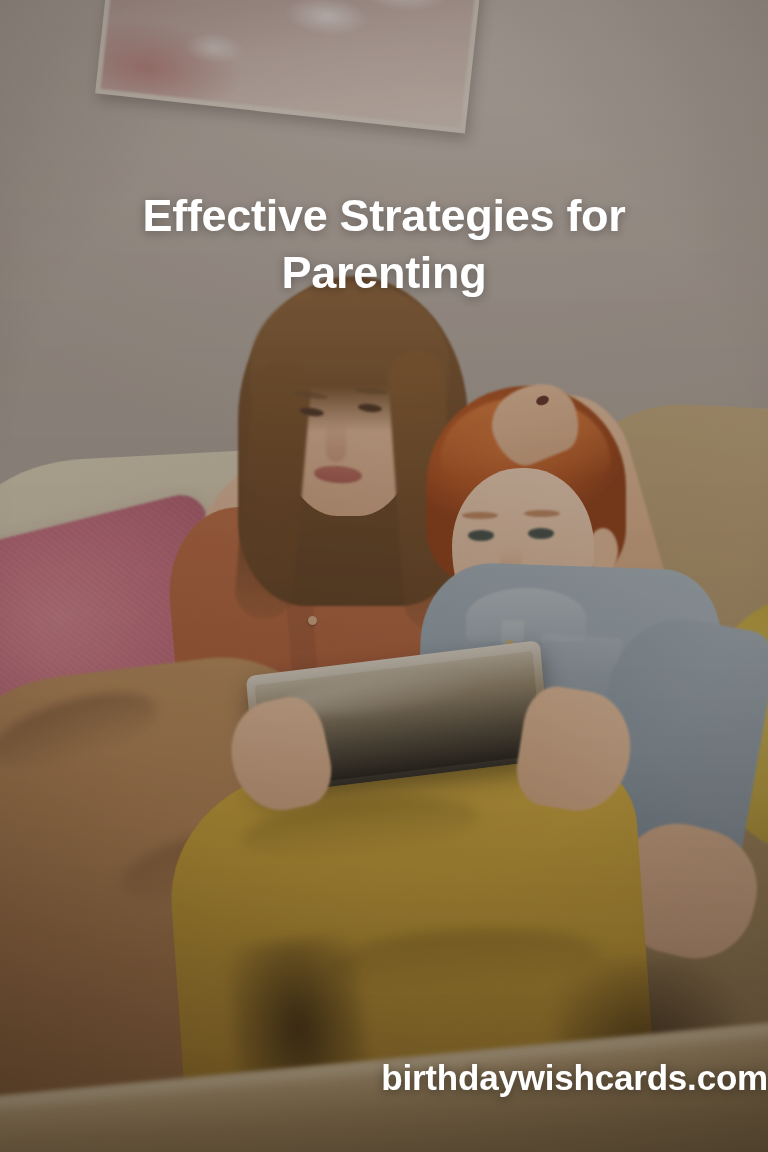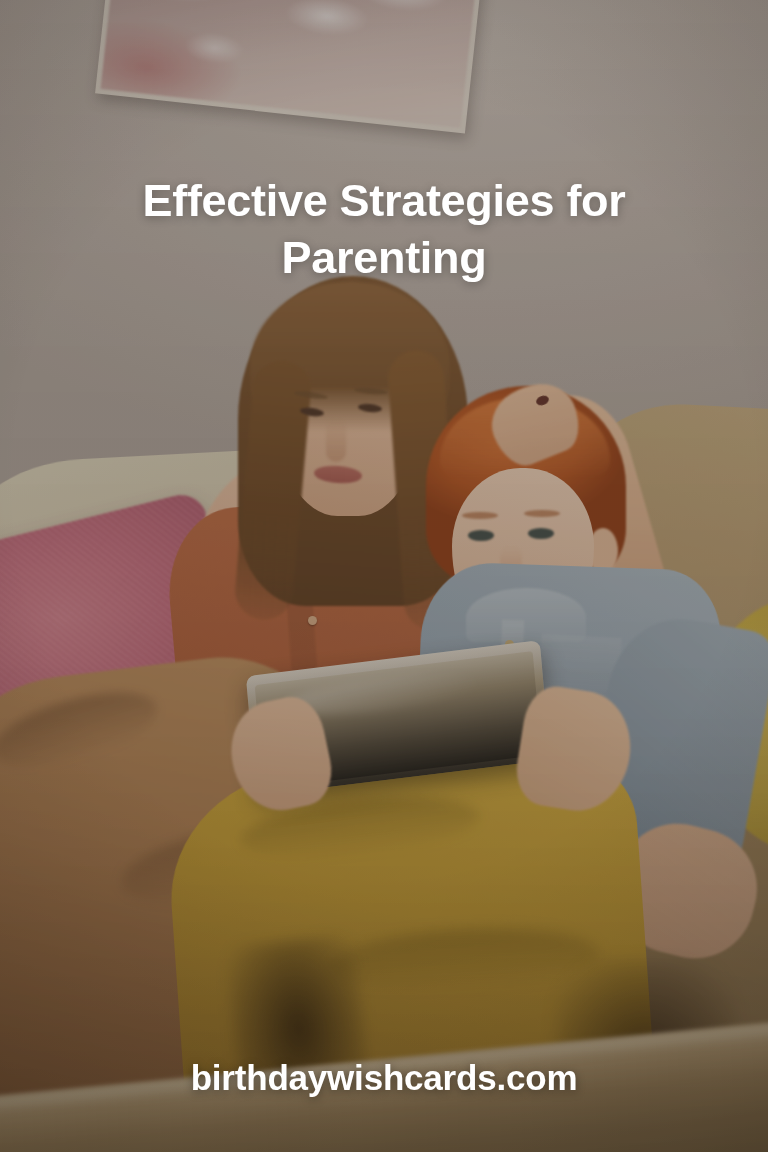--- a/index.html
+++ b/index.html
@@ -520,21 +520,21 @@
   .headline-block {
     position: absolute;
     left: 0;
     top: 172px;
     width: 768px;
     text-align: center;
     padding: 0 52px;
     box-sizing: border-box;
   }
   .headline {
-    margin: 0;
+    margin: 15px;
     color: #ffffff;
     font-size: 45px;
     line-height: 1.27;
     font-weight: 700;
     letter-spacing: -0.3px;
     text-shadow: 0 2px 10px rgba(0,0,0,0.30);
   }
   .subheadline {
     margin: 10px 0 0 0;
     color: #ffffff;
@@ -552,20 +552,21 @@
     width: 768px;
     text-align: center;
   }
   .footer-url {
     margin: 0;
     color: #ffffff;
     font-size: 35px;
     font-weight: 700;
     letter-spacing: -0.2px;
     text-shadow: 0 2px 10px rgba(0,0,0,0.40);
+    text-align: right;
   }
 </style>
 </head>
 <body>
 
 <div id="pin">
 
   <div class="photo">
 
     <div class="wall"></div>

